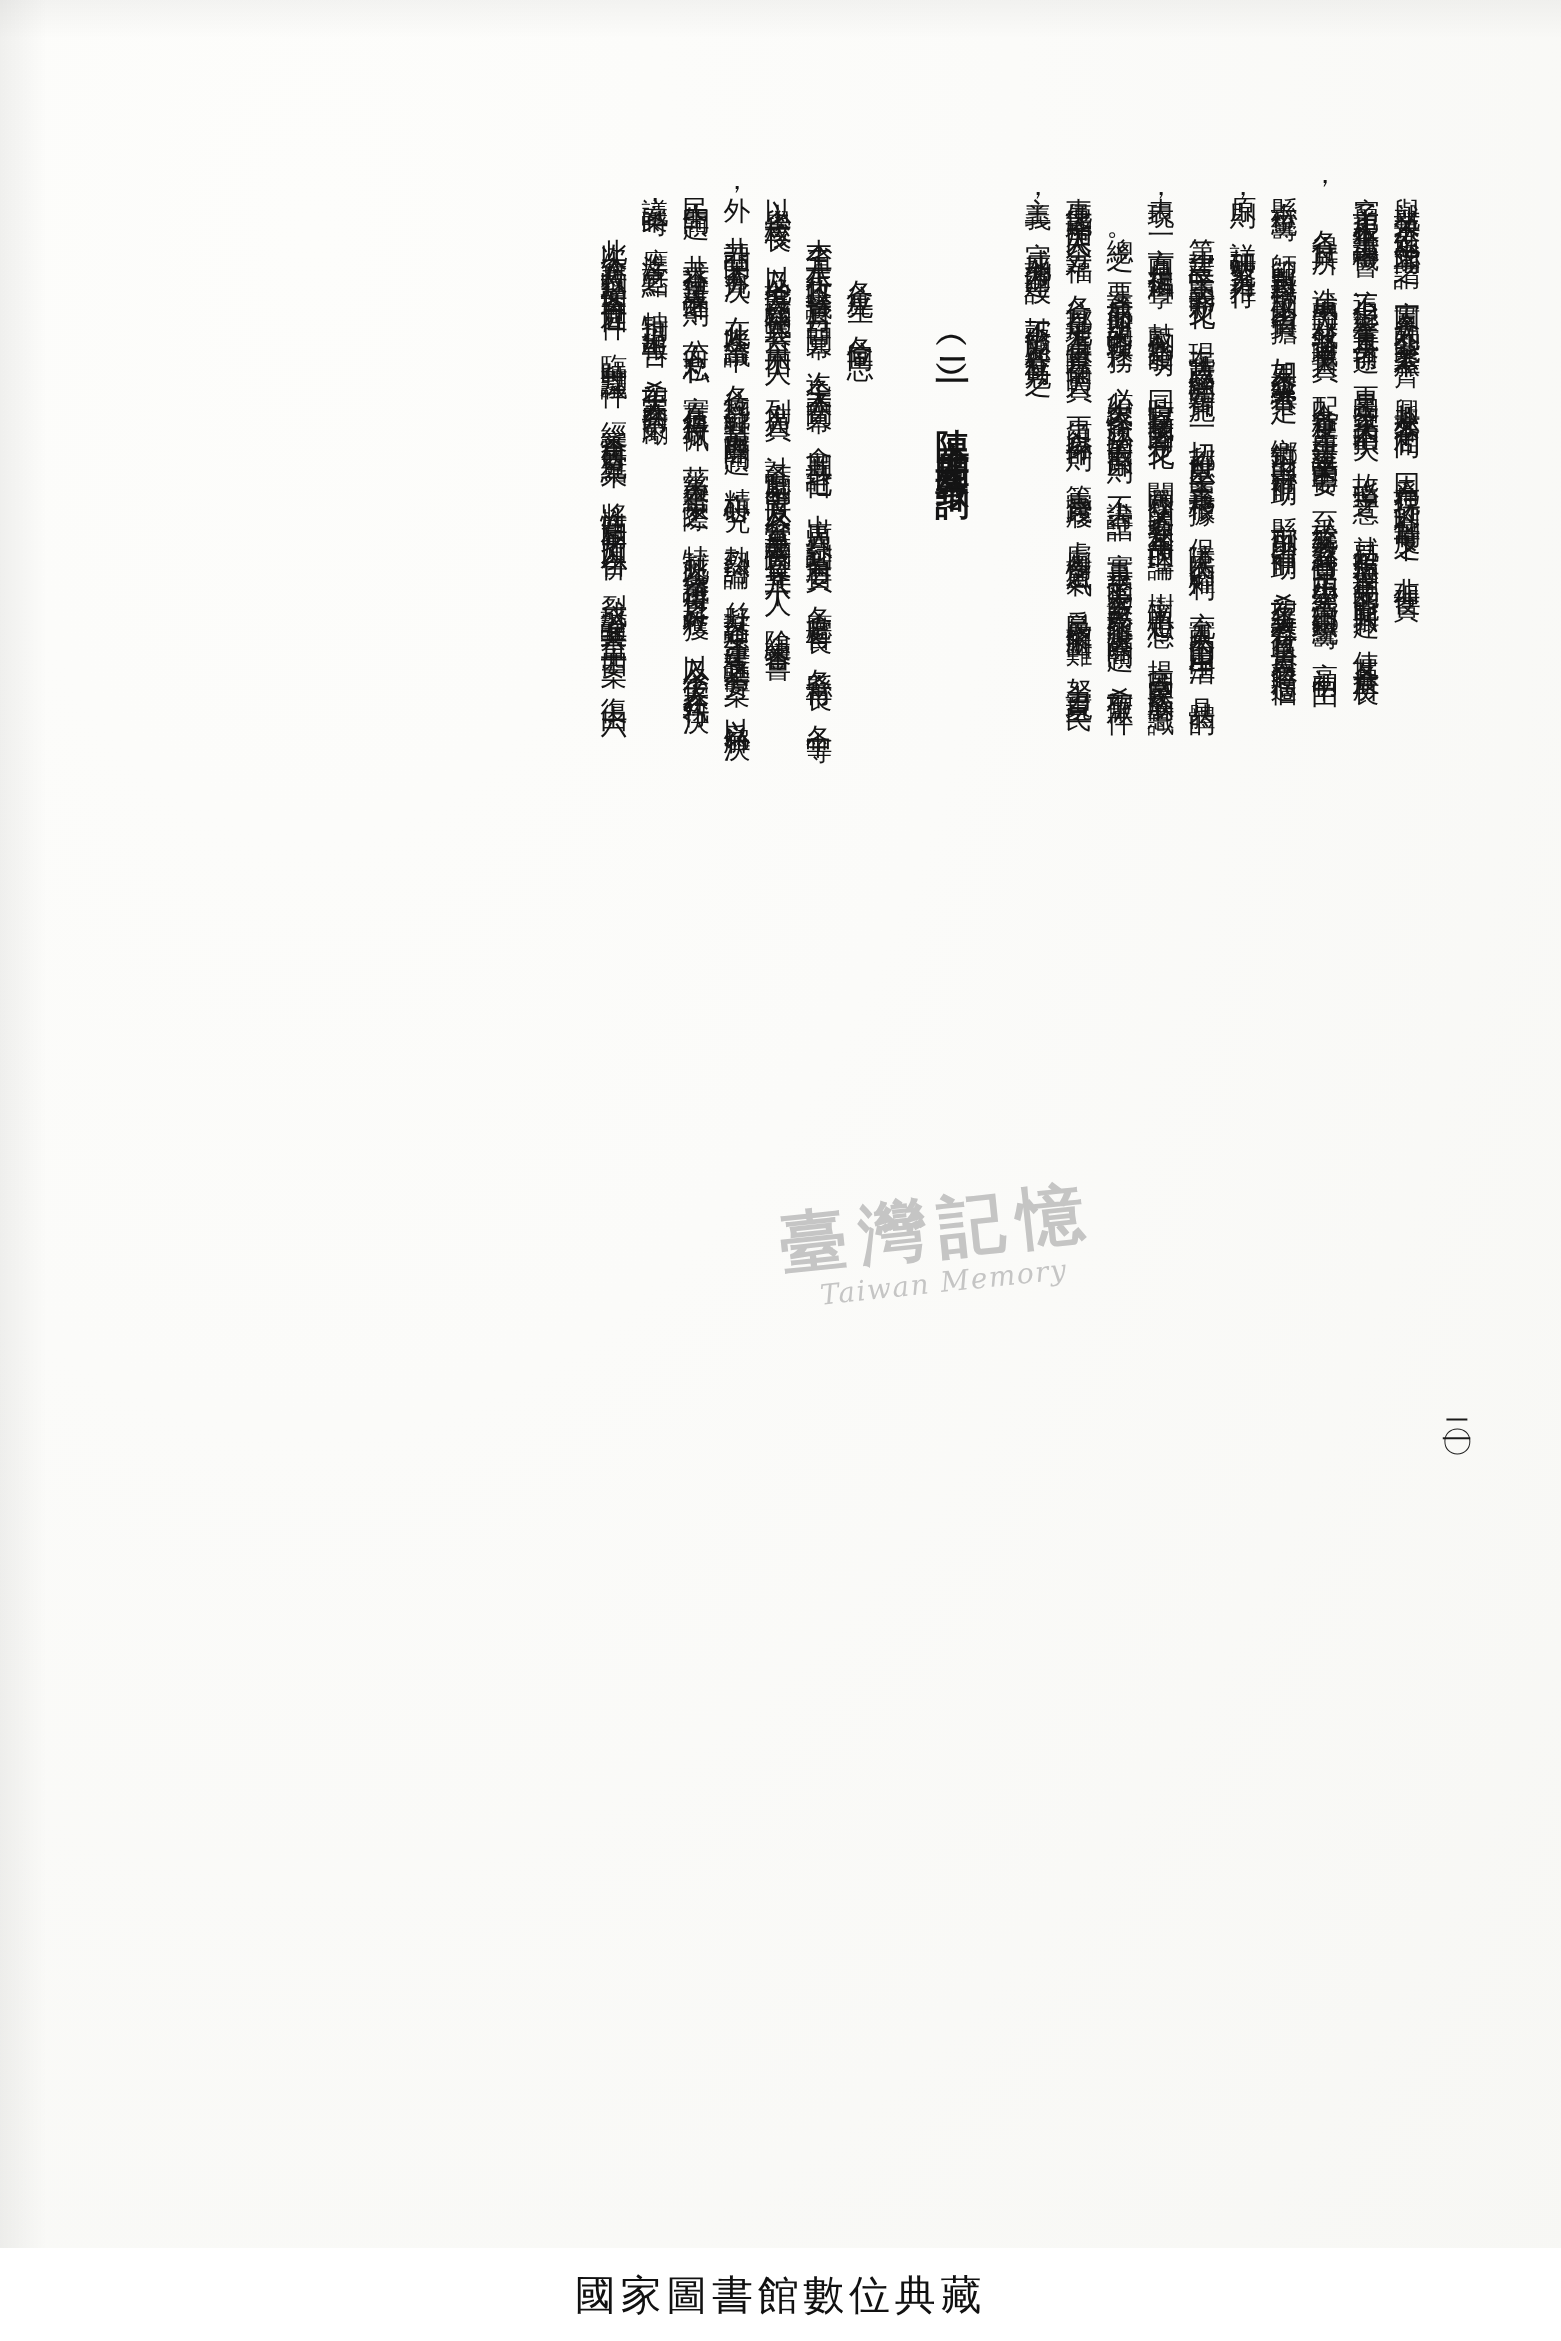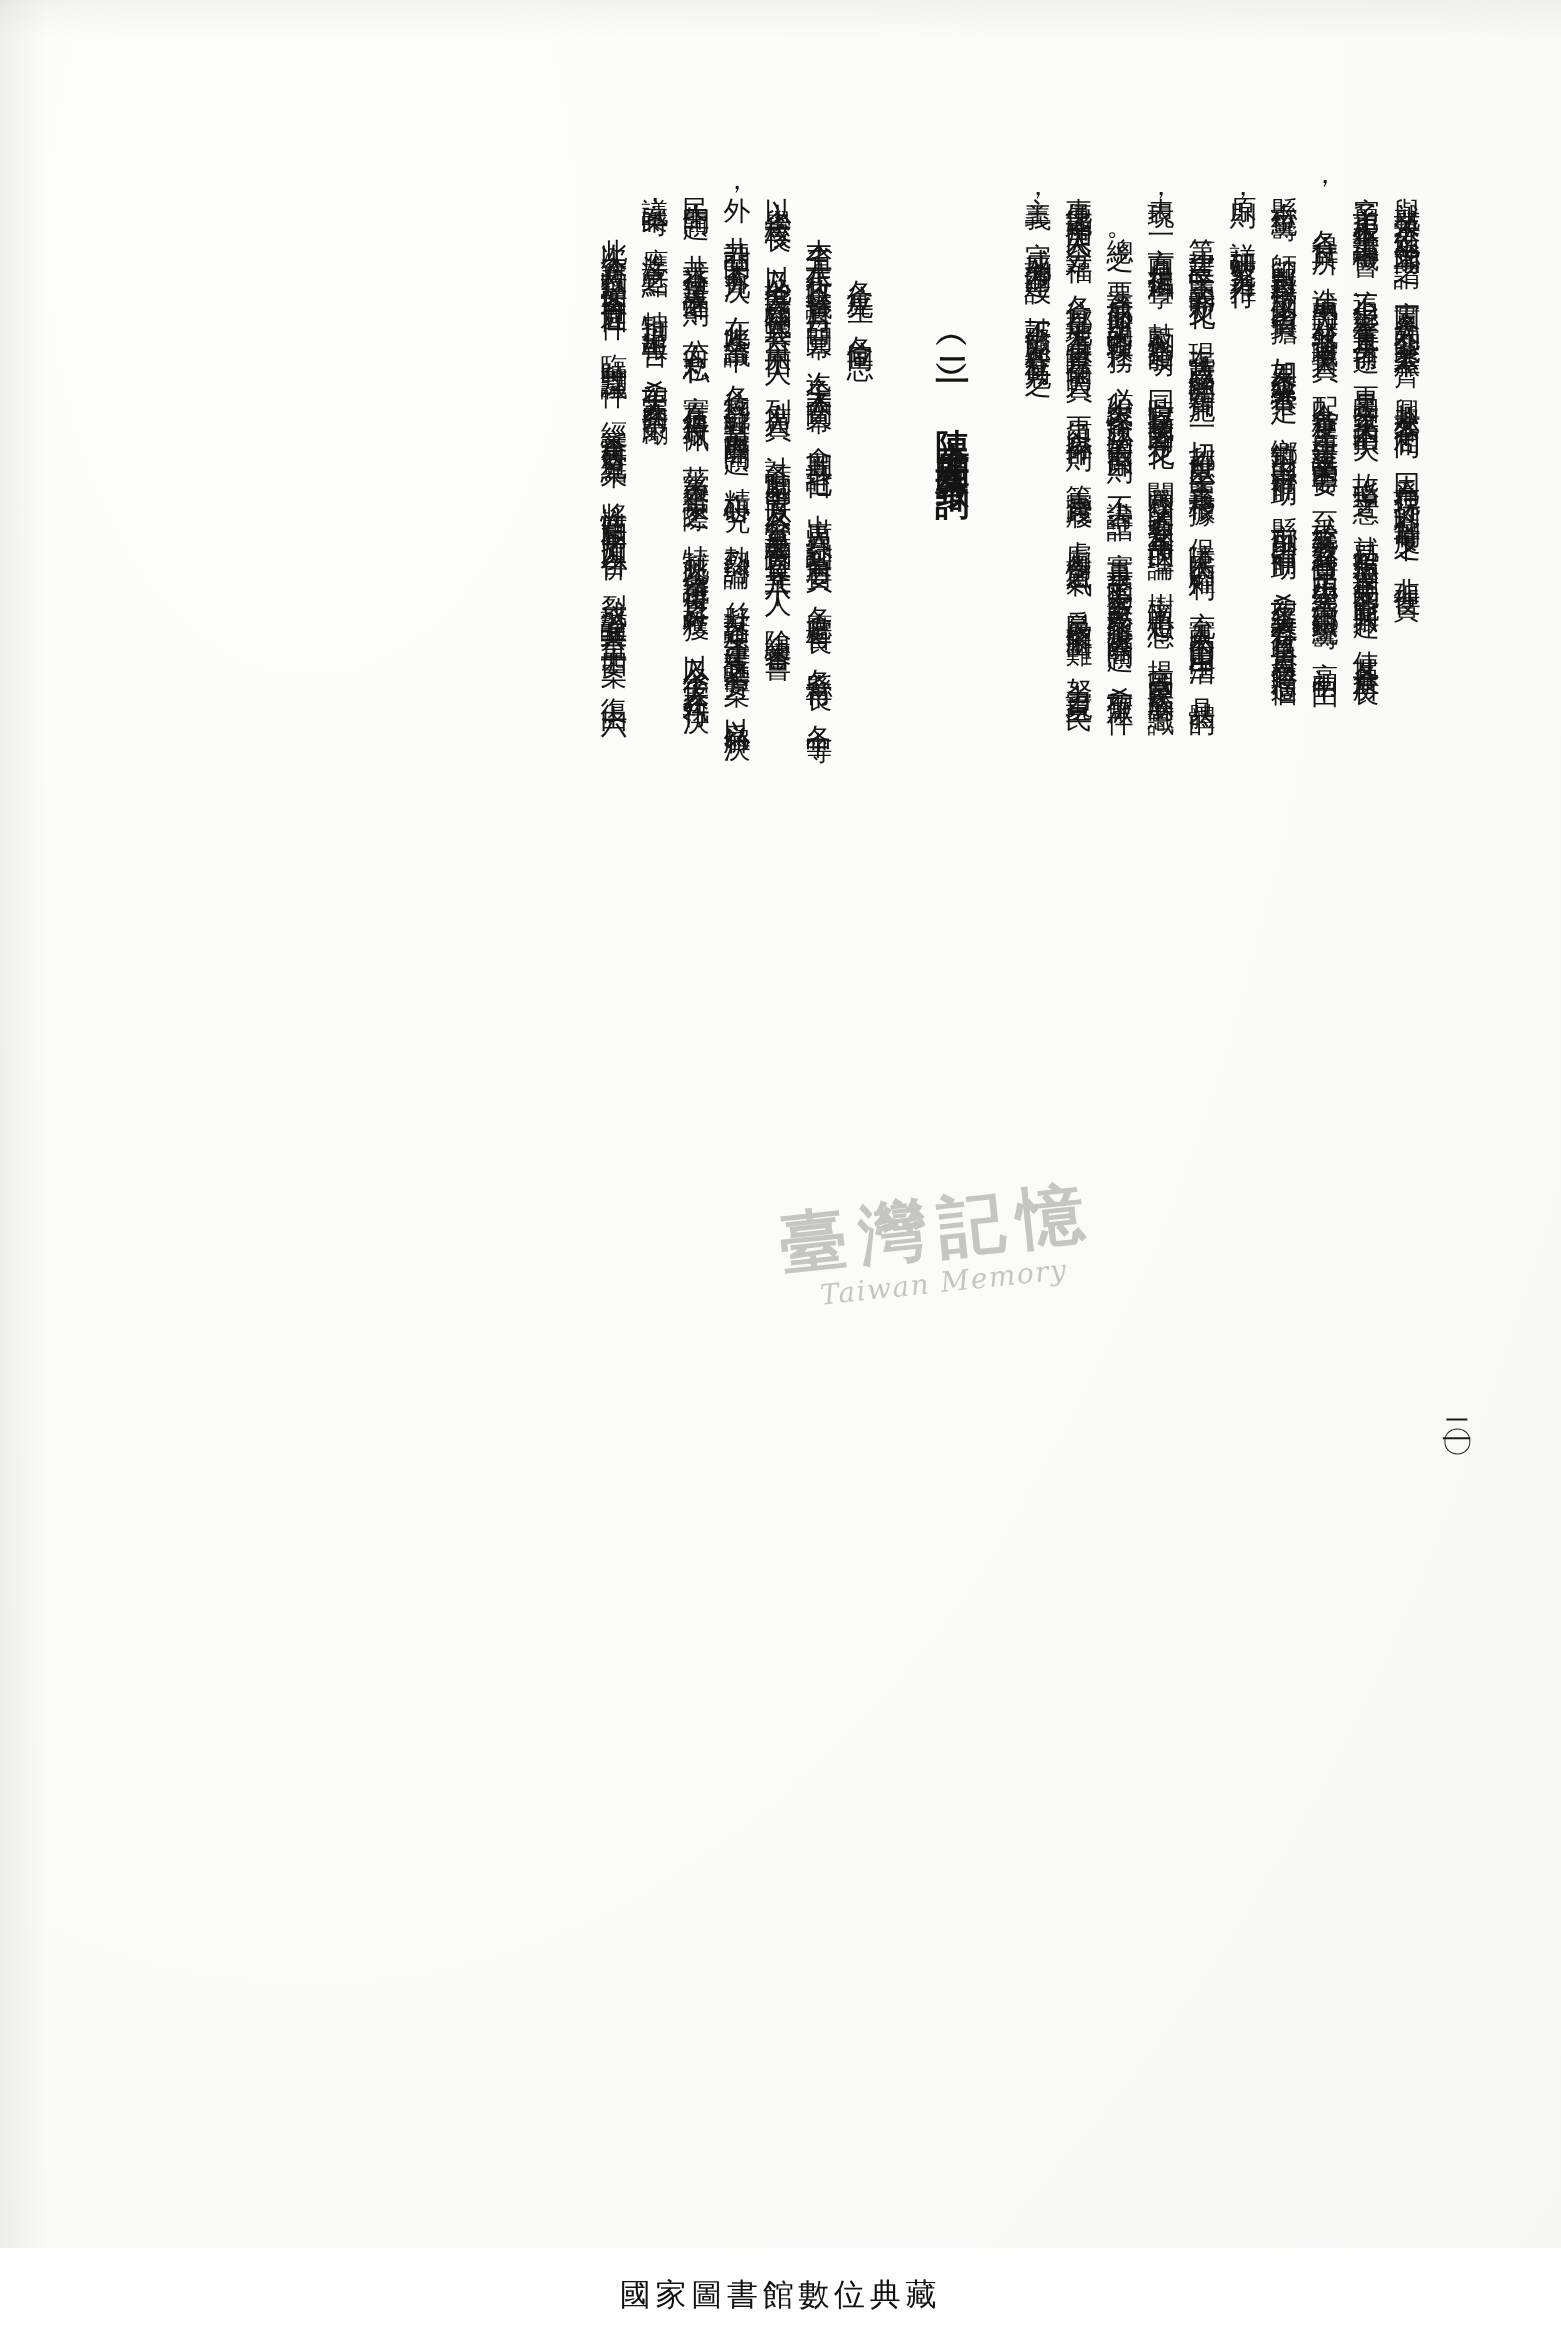--- a/index.html
+++ b/index.html
@@ -114,21 +114,21 @@
     left: 0;
     bottom: 0;
     width: 1561px;
     height: 94px;
     background: #ffffff;
     display: flex;
     align-items: center;
     justify-content: center;
   }
   .footer-text {
-    font-size: 31px;
+    font-size: 41px;
     letter-spacing: 4.7px;
     color: #111111;
     font-family: Liberation Serif, serif;
   }
 
   
   .edge-left {
     position: absolute;
     left: 0; top: 0;
     width: 47px; height: 2342px;

